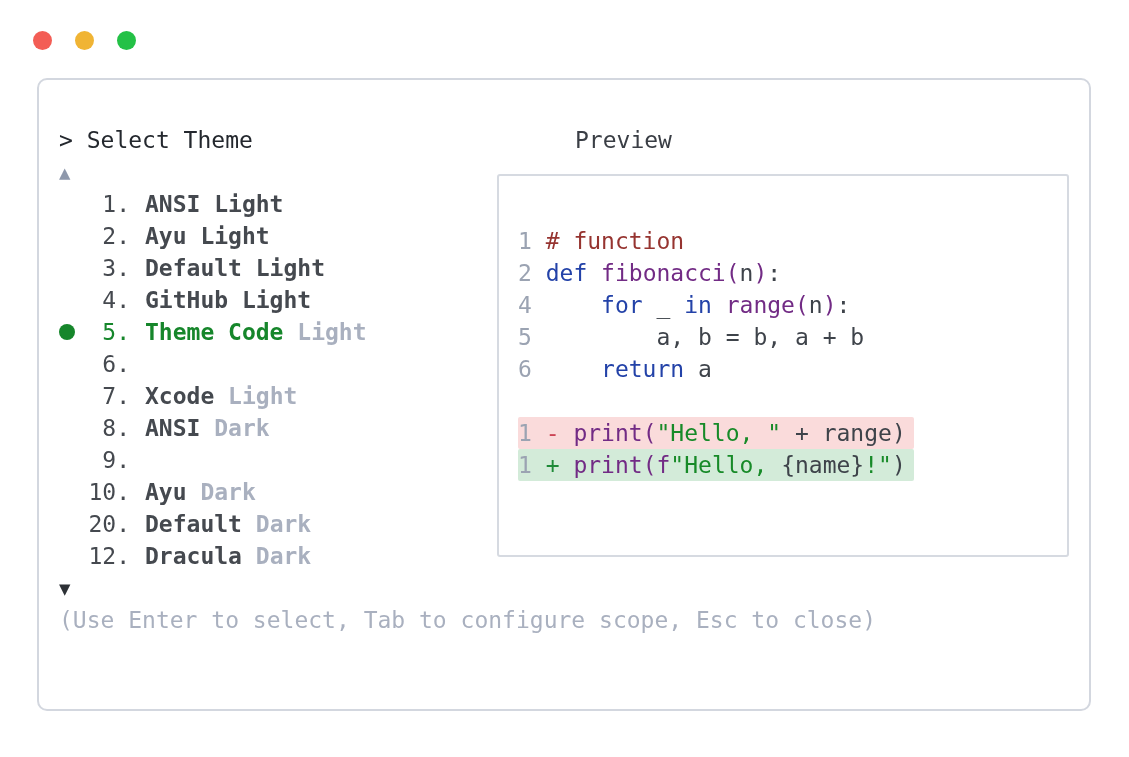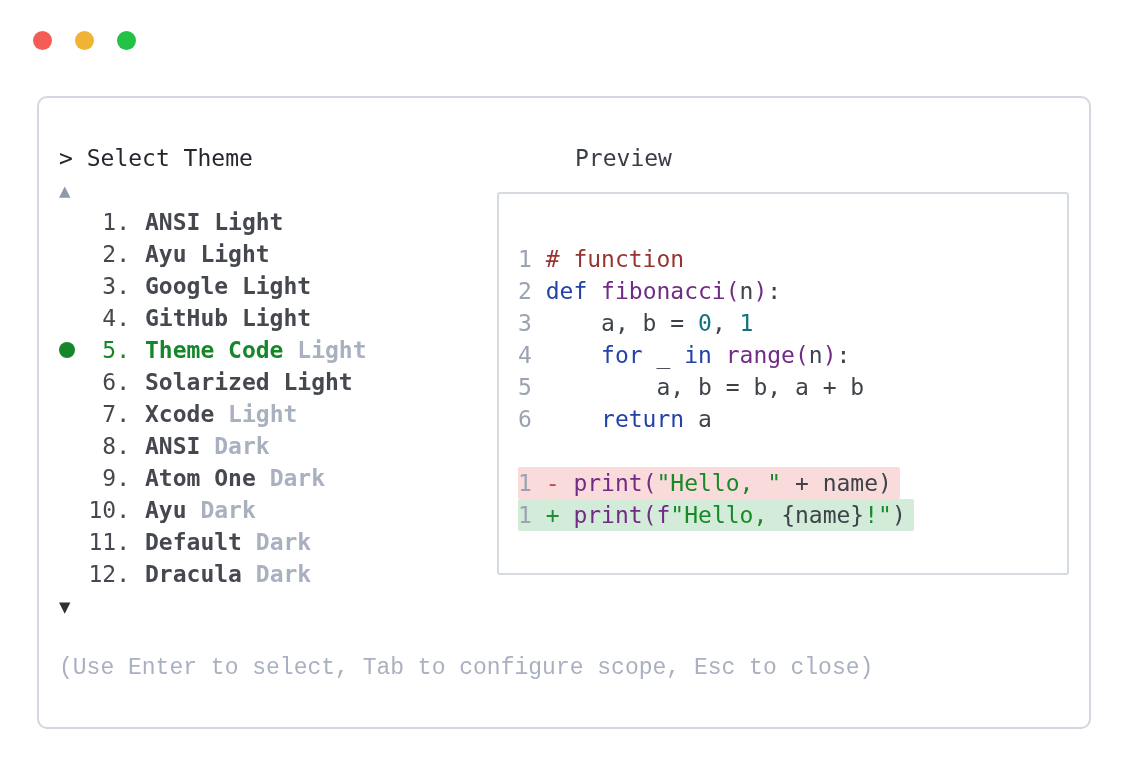--- a/index.html
+++ b/index.html
@@ -5,21 +5,21 @@
   html,body{margin:0;padding:0;background:#ffffff;}
   .screen{
     position:relative;width:1129px;height:757px;background:#ffffff;overflow:hidden;
     font-family:"DejaVu Sans Mono", monospace;font-size:23px;color:var(--text-list,#45494f);
   }
   
   .traffic-lights{position:absolute;left:33px;top:31px;display:flex;gap:23px;}
   .tl{width:19px;height:19px;border-radius:50%;display:inline-block;border:none;padding:0;cursor:pointer;}
   
   .panel{
-    position:absolute;left:37px;top:96px;width:1054px;height:633px;box-sizing:border-box;
+    position:absolute;left:37px;top:78px;width:1054px;height:633px;box-sizing:border-box;
     border:2px solid var(--panel-border,#d3d7df);border-radius:10px;background:#fff;
     padding:44px 20px 0 20px;
   }
   .top-row{display:flex;height:32px;line-height:32px;}
   .prompt{width:481px;color:var(--text-dark,#24282e);white-space:pre;}
   .preview-label{color:var(--preview-label,#3a3e45);margin-left:35px;}
   .main-row{display:flex;}
   .list-col{width:481px;}
   .scroll-arrow{height:32px;line-height:32px;font-size:19px;user-select:none;cursor:pointer;}
   .scroll-up{color:var(--arrow-up,#8e98ab);}
@@ -45,21 +45,21 @@
   .bar.added{background:var(--bg-added,#d3ebd9);}
   .lineno{display:inline-block;width:1ch;margin-right:1ch;text-align:right;color:var(--lineno,#9ba3b2);}
   .t-plain{color:var(--plain,#3e434a);}
   .t-comment{color:var(--comment,#963430);}
   .t-kw{color:var(--kw,#2342a8);}
   .t-fn{color:var(--fn,#722b85);}
   .t-str{color:var(--str,#178a28);}
   .t-num{color:var(--num,#14707a);}
   .t-minus{color:var(--minus,#cc4455);}
   .t-plus{color:var(--plus,#1f8a38);}
-  .hint{margin-top:30px;height:32px;line-height:32px;color:var(--hint,#a9b0bf);white-space:pre;font-family:Liberation Mono, monospace;}
+  .hint{height:32px;line-height:32px;color:var(--hint,#a9b0bf);white-space:pre;}
 </style>
 </head>
 <body>
 
 <div class="screen">
 
   <div class="traffic-lights" id="traffic-lights">
       <button class="tl" style="background: rgb(243, 93, 85);"></button>
       <button class="tl" style="background: rgb(240, 180, 52);"></button>
       <button class="tl" style="background: rgb(35, 193, 70);"></button>
@@ -82,82 +82,79 @@
               <span class="name"><span class="name-main">ANSI Light</span></span>
             </div>
             <div class="theme-row">
               <span class="bullet-slot"></span>
               <span class="num-slot">2.</span>
               <span class="name"><span class="name-main">Ayu Light</span></span>
             </div>
             <div class="theme-row">
               <span class="bullet-slot"></span>
               <span class="num-slot">3.</span>
-              <span class="name"><span class="name-main">Google Light</span></span>
+              <span class="name"><span class="name-main">Default Light</span></span>
             </div>
             <div class="theme-row">
               <span class="bullet-slot"></span>
               <span class="num-slot">4.</span>
               <span class="name"><span class="name-main">GitHub Light</span></span>
             </div>
             <div class="theme-row selected">
               <span class="bullet-slot">
                 <span class="bullet-dot"></span>
               </span>
               <span class="num-slot">5.</span>
               <span class="name"><span class="name-main">Theme Code</span><span class="dim"> Light</span></span>
             </div>
             <div class="theme-row">
               <span class="bullet-slot"></span>
               <span class="num-slot">6.</span>
-              <span class="name"><span class="name-main">Solarized Light</span></span>
             </div>
             <div class="theme-row">
               <span class="bullet-slot"></span>
               <span class="num-slot">7.</span>
               <span class="name"><span class="name-main">Xcode</span><span class="dim"> Light</span></span>
             </div>
             <div class="theme-row">
               <span class="bullet-slot"></span>
               <span class="num-slot">8.</span>
               <span class="name"><span class="name-main">ANSI</span><span class="dim"> Dark</span></span>
             </div>
             <div class="theme-row">
               <span class="bullet-slot"></span>
               <span class="num-slot">9.</span>
-              <span class="name"><span class="name-main">Atom One</span><span class="dim"> Dark</span></span>
             </div>
             <div class="theme-row">
               <span class="bullet-slot"></span>
               <span class="num-slot">10.</span>
               <span class="name"><span class="name-main">Ayu</span><span class="dim"> Dark</span></span>
             </div>
             <div class="theme-row">
               <span class="bullet-slot"></span>
-              <span class="num-slot">11.</span>
+              <span class="num-slot">20.</span>
               <span class="name"><span class="name-main">Default</span><span class="dim"> Dark</span></span>
             </div>
             <div class="theme-row">
               <span class="bullet-slot"></span>
               <span class="num-slot">12.</span>
               <span class="name"><span class="name-main">Dracula</span><span class="dim"> Dark</span></span>
             </div>
           </div>
         <div class="scroll-arrow scroll-down">▼</div>
       </div>
       <div class="preview-col">
         <div class="preview-box" id="code-box">
             <div class="code-line"><span class="bar"><span class="lineno">1</span><span class="t-comment"># function</span></span></div>
             <div class="code-line"><span class="bar"><span class="lineno">2</span><span class="t-kw">def</span><span class="t-plain"> </span><span class="t-fn">fibonacci(</span><span class="t-plain">n</span><span class="t-fn">)</span><span class="t-plain">:</span></span></div>
-            <div class="code-line"><span class="bar"><span class="lineno">3</span><span class="t-plain">    a, b = </span><span class="t-num">0</span><span class="t-plain">, </span><span class="t-num">1</span></span></div>
             <div class="code-line"><span class="bar"><span class="lineno">4</span><span class="t-plain">    </span><span class="t-kw">for</span><span class="t-plain"> _ </span><span class="t-kw">in</span><span class="t-plain"> </span><span class="t-fn">range(</span><span class="t-plain">n</span><span class="t-fn">)</span><span class="t-plain">:</span></span></div>
             <div class="code-line"><span class="bar"><span class="lineno">5</span><span class="t-plain">        a, b = b, a + b</span></span></div>
             <div class="code-line"><span class="bar"><span class="lineno">6</span><span class="t-plain">    </span><span class="t-kw">return</span><span class="t-plain"> a</span></span></div>
             <div class="code-line"></div>
-            <div class="code-line"><span class="bar removed"><span class="lineno">1</span><span class="t-minus">- </span><span class="t-fn">print(</span><span class="t-str">"Hello, "</span><span class="t-plain"> + name)</span></span></div>
+            <div class="code-line"><span class="bar removed"><span class="lineno">1</span><span class="t-minus">- </span><span class="t-fn">print(</span><span class="t-str">"Hello, "</span><span class="t-plain"> + range)</span></span></div>
             <div class="code-line"><span class="bar added"><span class="lineno">1</span><span class="t-plus">+ </span><span class="t-fn">print(</span><span class="t-fn">f</span><span class="t-str">"Hello, </span><span class="t-plain">{name}</span><span class="t-str">!"</span><span class="t-plain">)</span></span></div>
           </div>
       </div>
     </div>
 
     <div class="hint">(Use Enter to select, Tab to configure scope, Esc to close)</div>
 
   </div>
 </div>
 

